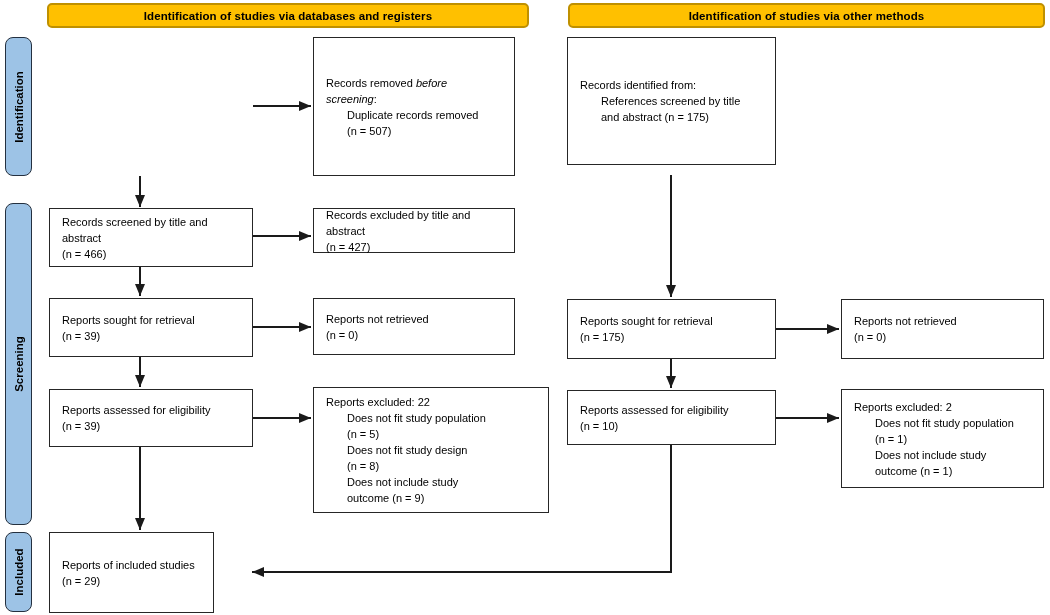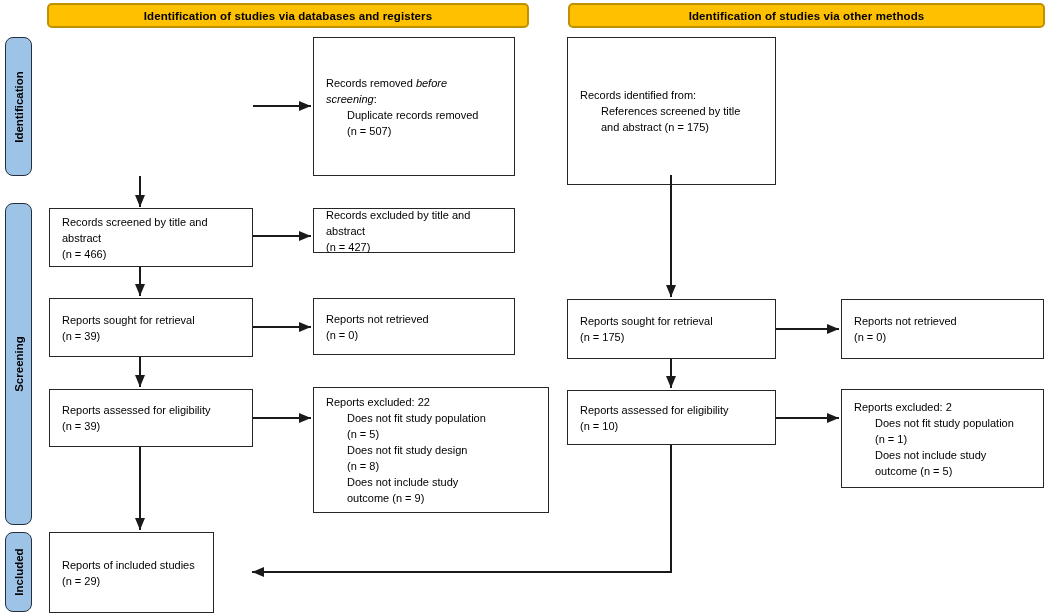--- a/index.html
+++ b/index.html
@@ -44,21 +44,21 @@
   
   .b-a1{left:49px;top:37px;width:204px;height:139px;}
   .b-b1{left:313px;top:37px;width:202px;height:139px;}
   .b-a2{left:49px;top:208px;width:204px;height:59px;justify-content:space-between;}
   .b-b2{left:313px;top:208px;width:202px;height:45px;}
   .b-a3{left:49px;top:298px;width:204px;height:59px;}
   .b-b3{left:313px;top:298px;width:202px;height:57px;}
   .b-a4{left:49px;top:389px;width:204px;height:58px;}
   .b-b4{left:313px;top:387px;width:236px;height:126px;}
   .b-a5{left:49px;top:532px;width:165px;height:81px;}
-  .b-c1{left:567px;top:37px;width:209px;height:148px;}
+  .b-c1{left:567px;top:37px;width:209px;height:128px;}
   .b-c2{left:567px;top:299px;width:209px;height:60px;}
   .b-d2{left:841px;top:299px;width:203px;height:60px;}
   .b-c3{left:567px;top:390px;width:209px;height:55px;}
   .b-d3{left:841px;top:389px;width:203px;height:99px;}
   svg.arrows{position:absolute;left:0;top:0;width:1050px;height:615px;pointer-events:none;}
   svg.arrows line, svg.arrows polyline{
     stroke:var(--arrow,#1A1A1A);stroke-width:2;fill:none;
   }
   svg.arrows marker path{fill:var(--arrow,#1A1A1A);}
 </style>
@@ -140,21 +140,21 @@
     </div>
   <div class="box b-c3">
       <div class="line">Reports assessed for eligibility</div>
       <div class="line">(n = 10)</div>
     </div>
   <div class="box b-d3">
       <div class="line">Reports excluded: 2</div>
       <div class="line i1">Does not fit study population</div>
       <div class="line i1">(n = 1)</div>
       <div class="line i1">Does not include study</div>
-      <div class="line i1">outcome (n = 5)</div>
+      <div class="line i1">outcome (n = 1)</div>
     </div>
 
   <svg class="arrows" viewBox="0 0 1050 615" xmlns="http://www.w3.org/2000/svg">
     <defs>
       <marker id="ah" viewBox="0 0 12 10" refX="12" refY="5" markerWidth="12" markerHeight="10" markerUnits="userSpaceOnUse" orient="auto">
         <path d="M0,0 L12,5 L0,10 Z"></path>
       </marker>
     </defs>
     <line x1="140" y1="176" x2="140" y2="207" marker-end="url(#ah)"></line>
     <line x1="253" y1="106" x2="311" y2="106" marker-end="url(#ah)"></line>

